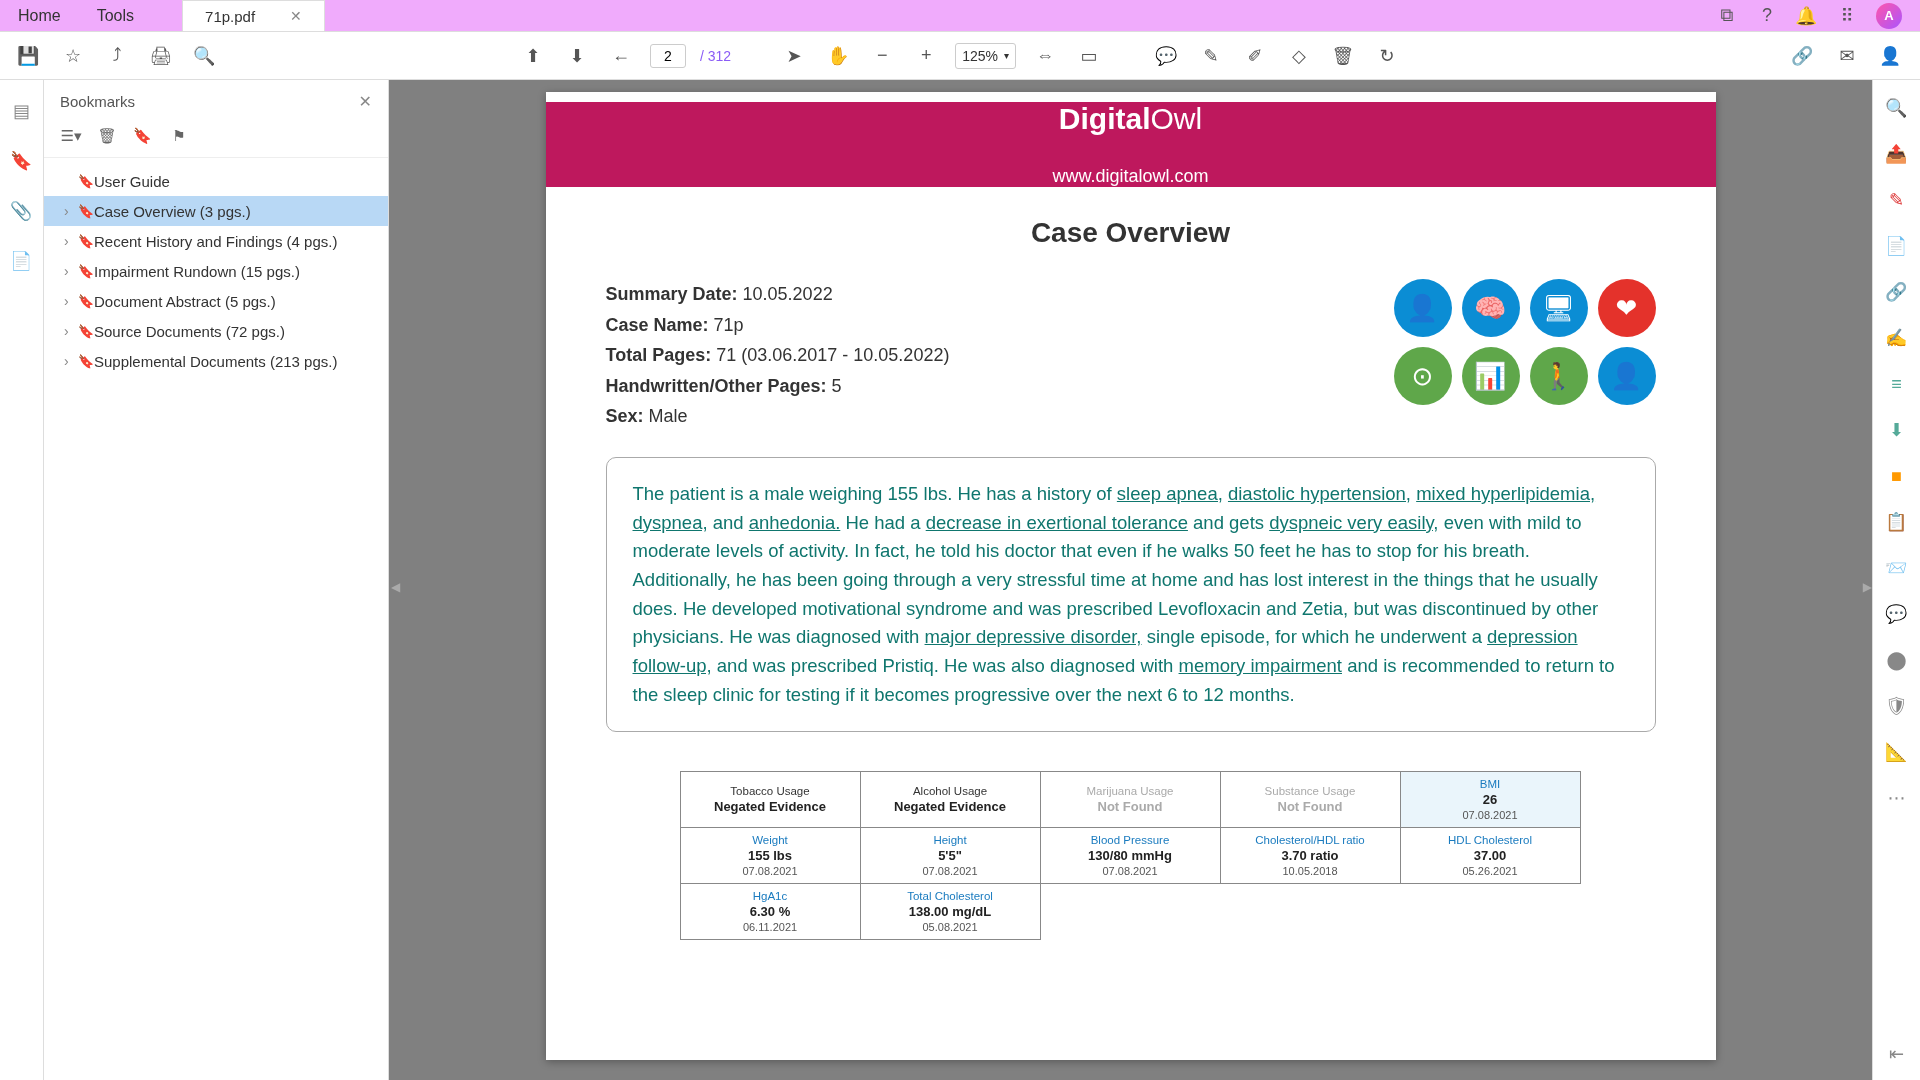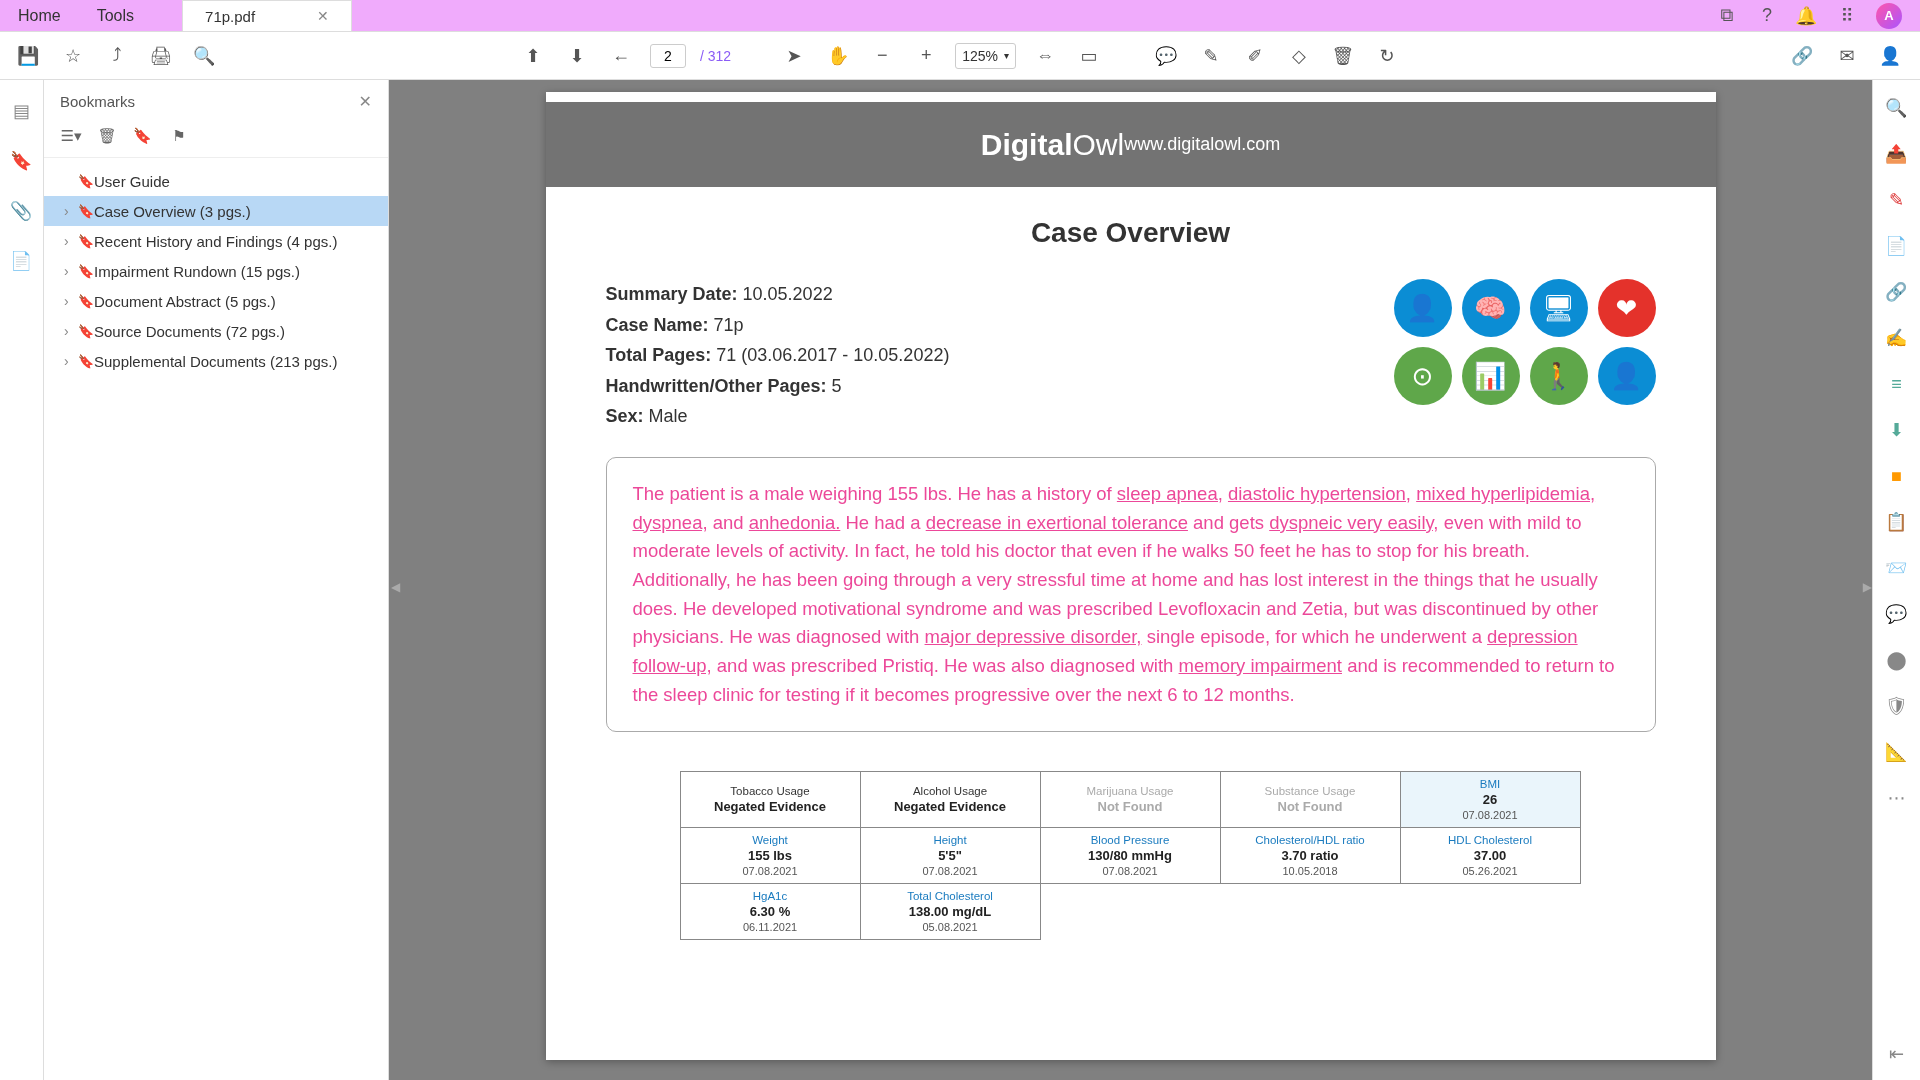--- a/index.html
+++ b/index.html
@@ -1,21 +1,21 @@
 <!DOCTYPE html>
 <html><head>
 <meta charset="utf-8">
 <style>
 * { margin: 0; padding: 0; box-sizing: border-box; font-family: -apple-system, BlinkMacSystemFont, "Segoe UI", Helvetica, Arial, sans-serif; }
 body { width: 1920px; height: 1080px; overflow: hidden; background: #fff; font-size: 14px; color: #333; }
 
 
 .top-tabs { height: 32px; display: flex; align-items: center; border-bottom: 1px solid #ddd; background: #f0abfc; }
 .top-tab { padding: 0 18px; height: 100%; display: flex; align-items: center; font-size: 16px; color: #333; cursor: pointer; }
-.file-tab { height: 100%; display: flex; align-items: center; padding: 0 22px; margin-left: 30px; background: #fff; border-top: 1px solid #ddd; border-left: 1px solid #ddd; border-right: 1px solid #ddd; font-size: 15px; position: relative; gap: 27px; }
+.file-tab { height: 100%; display: flex; align-items: center; padding: 0 22px; margin-left: 30px; background: #fff; border-top: 1px solid #ddd; border-left: 1px solid #ddd; border-right: 1px solid #ddd; font-size: 15px; position: relative; }
 .file-tab .close { margin-left: 35px; font-size: 14px; color: #888; cursor: pointer; }
 .top-right-icons { margin-left: auto; display: flex; align-items: center; gap: 18px; padding-right: 18px; }
 .top-right-icons .icon { width: 22px; height: 22px; display: flex; align-items: center; justify-content: center; cursor: pointer; color: #555; font-size: 18px; }
 .avatar { width: 26px; height: 26px; border-radius: 50%; background: linear-gradient(135deg, #f5a 0%, #a5f 100%); display: flex; align-items: center; justify-content: center; color: #fff; font-size: 13px; font-weight: bold; }
 
 
 .toolbar { height: 48px; display: flex; align-items: center; padding: 0 14px; border-bottom: 1px solid #ddd; background: #fff; gap: 14px; }
 .toolbar .tb-icon { width: 30px; height: 30px; display: flex; align-items: center; justify-content: center; cursor: pointer; color: #555; font-size: 18px; }
 .toolbar .tb-gap { flex: 1; }
 .page-input { width: 36px; height: 24px; border: 1px solid #ccc; border-radius: 3px; text-align: center; font-size: 14px; }
@@ -45,36 +45,36 @@
 .bm-item.selected { background: #b8d8f5; }
 .bm-item .bm-icon { position: absolute; left: 34px; color: #888; font-size: 13px; }
 .bm-item.noexp::before { content: ""; }
 .bm-item.noexp { padding-left: 50px; }
 
 
 .doc-view { flex: 1; background: #808080; overflow-y: auto; position: relative; display: flex; justify-content: center; padding-top: 12px; }
 .collapse-arrow { position: absolute; left: 2px; top: 50%; color: #aaa; font-size: 12px; cursor: pointer; z-index: 5; }
 .page { width: 1170px; background: #fff; box-shadow: 0 2px 8px rgba(0,0,0,0.3); margin-bottom: 20px; position: relative; }
 .page-bar-top { height: 10px; background: #fff; }
-.page-header { background: #737373; height: 85px; display: flex; align-items: center; justify-content: center; padding: 0 60px; }
+.page-header { background: #be185d; height: 85px; display: flex; align-items: center; justify-content: space-between; padding: 0 60px; flex-direction: column; }
 .page-header .logo { font-size: 30px; color: #fff; font-weight: 300; }
 .page-header .logo b { font-weight: 600; }
 .page-header .url { color: #fff; font-size: 18px; }
 .page-content { padding: 30px 60px 40px 60px; }
 .page-title { text-align: center; font-size: 28px; font-weight: 700; margin-bottom: 30px; }
 .meta-row { display: flex; justify-content: space-between; margin-bottom: 25px; }
 .meta-list { font-size: 18px; line-height: 1.7; }
 .meta-list div b { font-weight: 700; }
 .icon-grid { display: grid; grid-template-columns: repeat(4, 58px); grid-template-rows: repeat(2, 58px); gap: 10px; }
 .cat-icon { width: 58px; height: 58px; border-radius: 50%; display: flex; align-items: center; justify-content: center; font-size: 26px; color: #fff; }
 .ci-blue { background: #0b8dd4; }
 .ci-red { background: #e4322b; }
 .ci-green { background: #5fa74a; }
 
-.summary-box { border: 1.5px solid #aaa; border-radius: 10px; padding: 22px 26px; font-size: 18.5px; line-height: 1.55; color: #ec4899; margin-bottom: 40px; }
+.summary-box { border: 1.5px solid #aaa; border-radius: 10px; padding: 22px 26px; font-size: 18.5px; line-height: 1.55; color: #0f766e; margin-bottom: 40px; }
 .summary-box .ul { text-decoration: underline; }
 
 .metrics-table { display: grid; width: 900px; margin: 0 auto; }
 .m-row { display: grid; }
 .m-row.r1, .m-row.r2 { grid-template-columns: repeat(5, 1fr); }
 .m-row.r3 { grid-template-columns: repeat(5, 1fr); }
 .m-cell { border: 1px solid #888; margin: -1px 0 0 -1px; padding: 6px 4px; text-align: center; display: flex; flex-direction: column; justify-content: center; min-height: 52px; }
 .m-cell.empty { border: none; }
 .m-cell.bmi { background: #eaf5fb; }
 .m-label { font-size: 11.5px; color: #333; font-weight: 400; }

